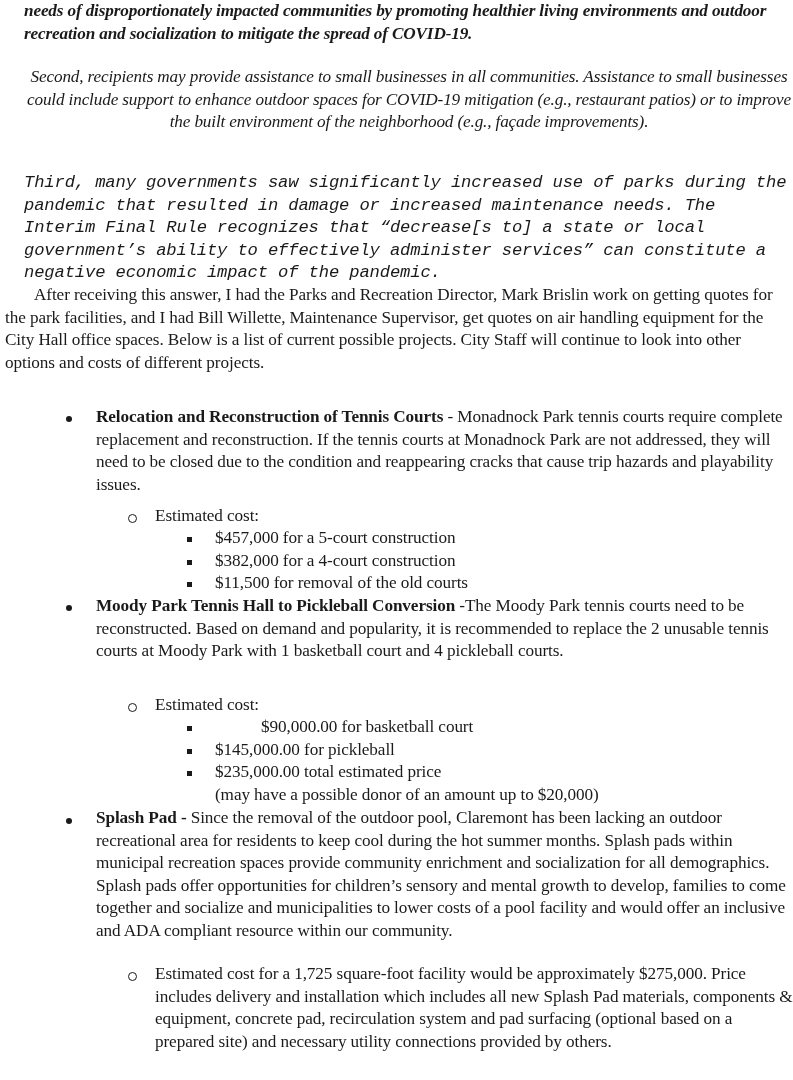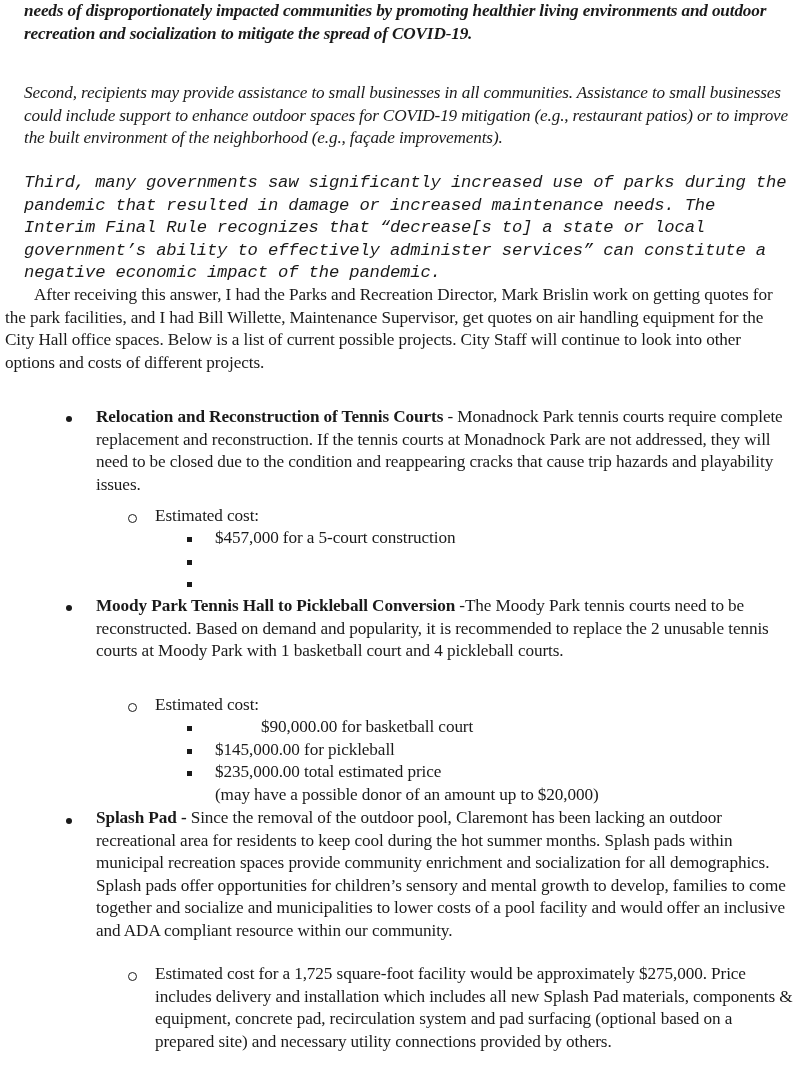--- a/index.html
+++ b/index.html
@@ -105,36 +105,38 @@
     }
     .b { font-weight: bold; }
   </style>
 </head>
 <body>
 
 <div class="page">
 
   <p class="italic-para bold" style="top:0px;">needs of disproportionately impacted communities by promoting healthier living environments and outdoor recreation and socialization to mitigate the spread of COVID-19.</p>
 
-  <p class="italic-para" style="top:82px;">Second, recipients may provide assistance to small businesses in all communities. Assistance to small businesses could include support to enhance outdoor spaces for COVID-19 mitigation (e.g., restaurant patios) or to improve the built environment of the neighborhood (e.g., façade improvements).</p>
+  <p class="italic-para" style="top:66px;text-align:center;">Second, recipients may provide assistance to small businesses in all communities. Assistance to small businesses could include support to enhance outdoor spaces for COVID-19 mitigation (e.g., restaurant patios) or to improve the built environment of the neighborhood (e.g., façade improvements).</p>
 
   <p class="italic-para" style="top:172px;font-family:Liberation Mono, monospace;">Third, many governments saw significantly increased use of parks during the pandemic that resulted in damage or increased maintenance needs. The Interim Final Rule recognizes that “decrease[s to] a state or local government’s ability to effectively administer services” can constitute a negative economic impact of the pandemic.</p>
 
   <p class="body-para" style="top:284px;">After receiving this answer, I had the Parks and Recreation Director, Mark Brislin work on getting quotes for the park facilities, and I had Bill Willette, Maintenance Supervisor, get quotes on air handling equipment for the City Hall office spaces. Below is a list of current possible projects. City Staff will continue to look into other options and costs of different projects.</p>
 
   <div class="bullet-dot" style="top:416px;"></div>
   <p class="bullet-item" style="top:406px;"><span class="b">Relocation and Reconstruction of Tennis Courts</span><span> - Monadnock Park tennis courts require complete replacement and reconstruction.  If the tennis courts at Monadnock Park are not addressed, they will need to be closed due to the condition and reappearing cracks that cause trip hazards and playability issues.</span></p>
 
   <div class="sub-o" style="top:514px;"></div>
   <p class="sub-text" style="top:505px;">Estimated cost:</p>
 
   <div class="sq-bullet" style="top:537px;"></div>
   <p class="sq-text" style="top:527px;">$457,000 for a 5-court construction</p>
   <div class="sq-bullet" style="top:560px;"></div>
+  <p class="sq-text" style="top:550px;">$382,000 for a 4-court construction</p>
   <div class="sq-bullet" style="top:582px;"></div>
+  <p class="sq-text" style="top:572px;">$11,500 for removal of the old courts</p>
 
   <div class="bullet-dot" style="top:605px;"></div>
   <p class="bullet-item" style="top:595px;"><span class="b">Moody Park Tennis Hall to Pickleball Conversion</span><span> -The Moody Park tennis courts need to be reconstructed.  Based on demand and popularity, it is recommended to replace the 2 unusable tennis courts at Moody Park with 1 basketball court and 4 pickleball courts.</span></p>
 
   <div class="sub-o" style="top:703px;"></div>
   <p class="sub-text" style="top:694px;">Estimated cost:</p>
 
   <div class="sq-bullet" style="top:726px;"></div>
   <p class="sq-text" style="top:716px;margin-left:46px;">$90,000.00 for basketball court</p>
   <div class="sq-bullet" style="top:749px;"></div>

